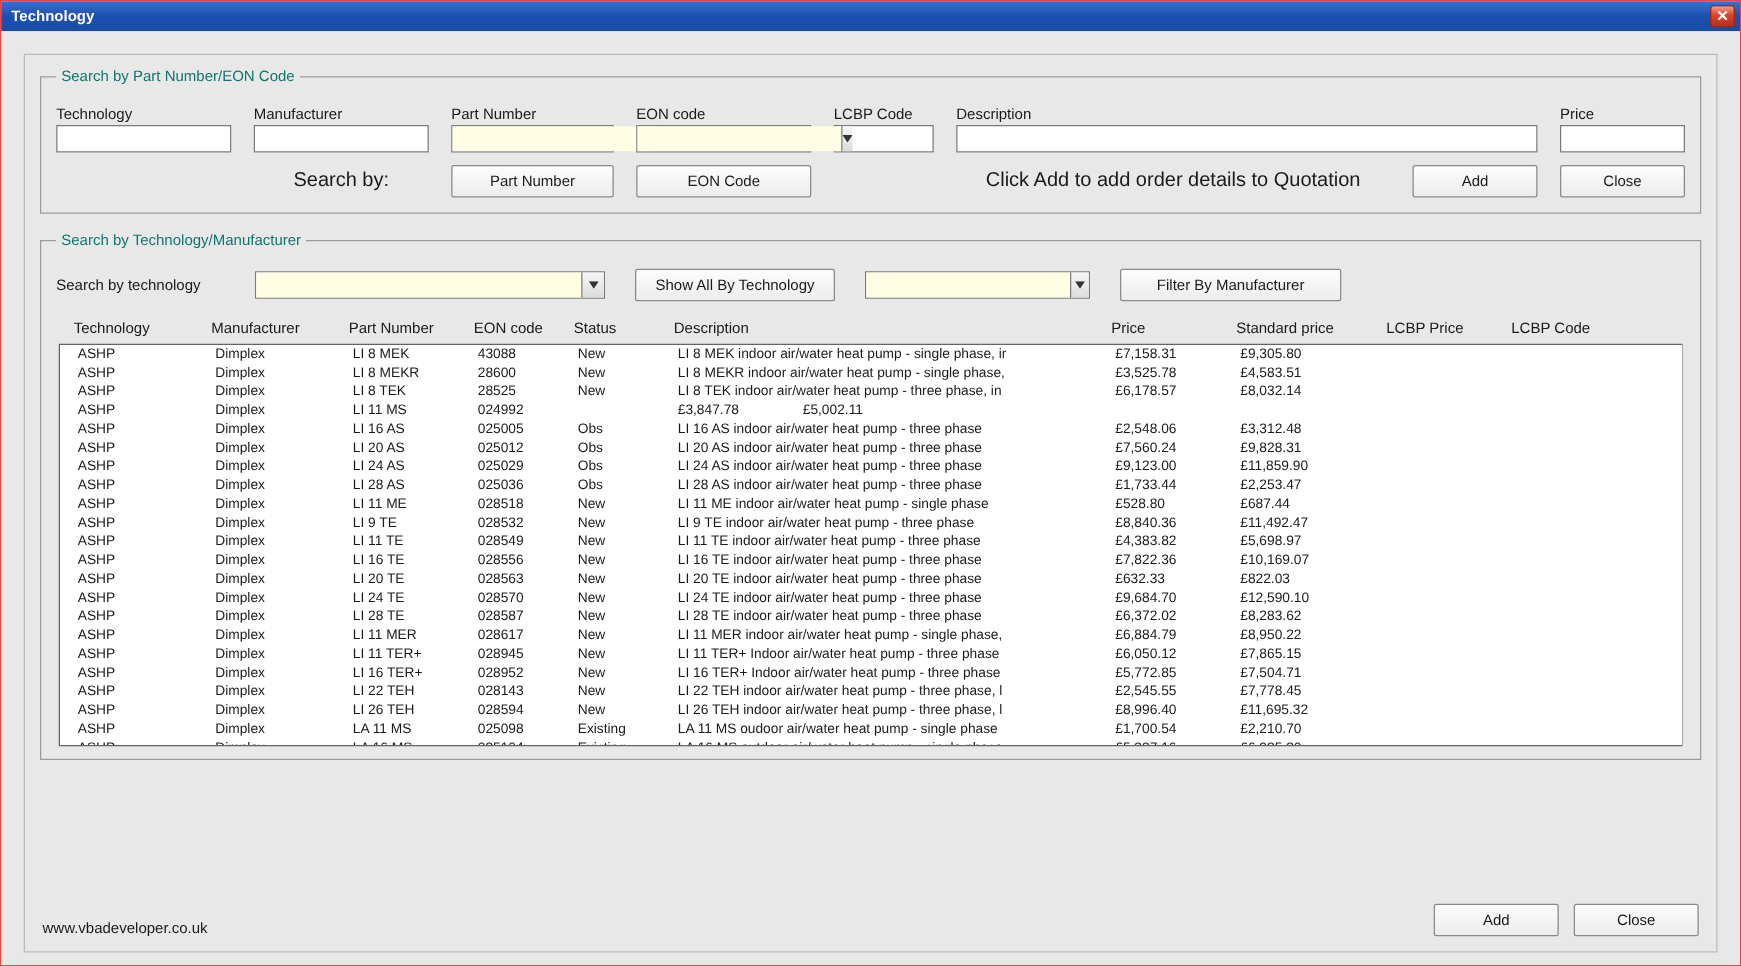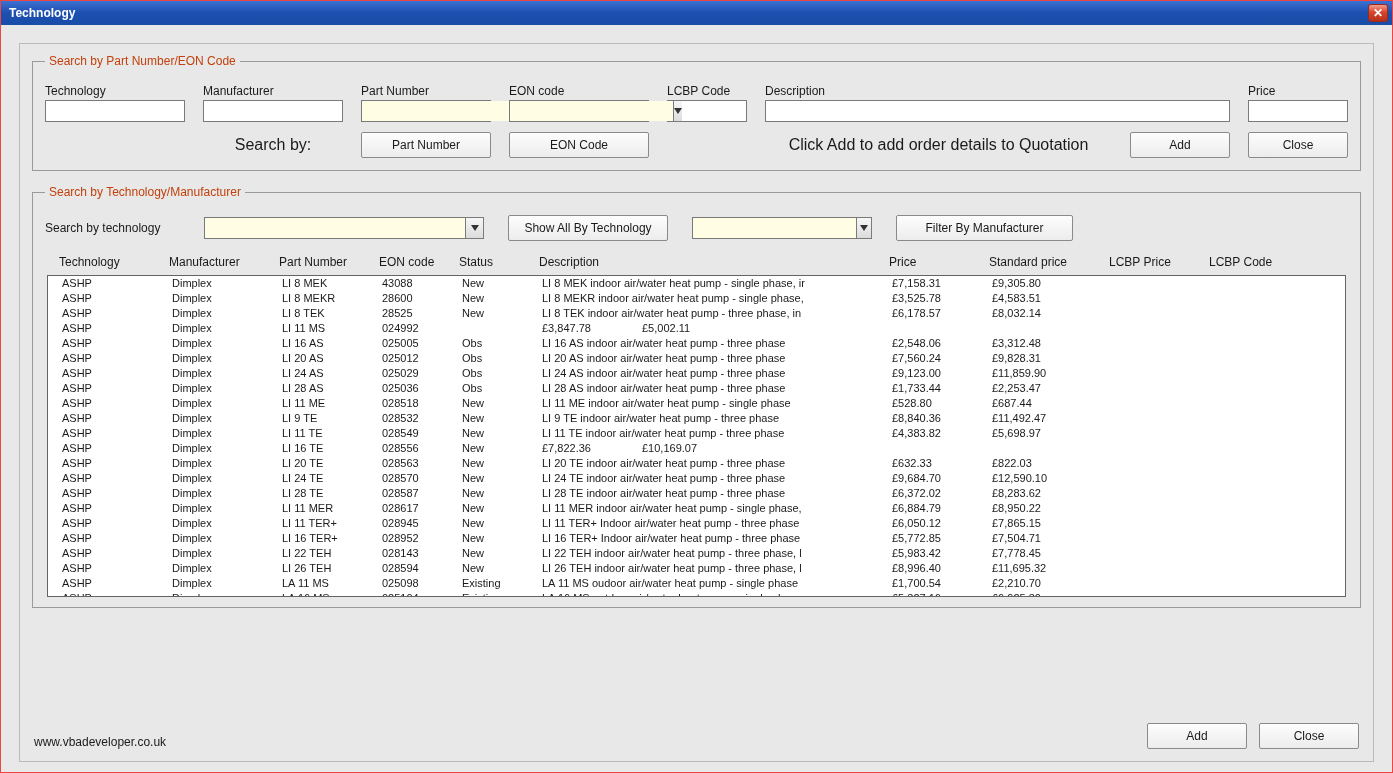--- a/index.html
+++ b/index.html
@@ -50,21 +50,21 @@
     position:relative;
   }
   fieldset {
     border:1px solid #9a9a9a;
     margin: 0 0 14px 0;
     padding: 16px 12px 12px 12px;
     background:#e8e8e8;
   }
   legend {
     padding: 0 4px;
-    color:#c2410c;
+    color:#0f766e;
     font-size:12px;
   }
   .row1 {
     display:flex; gap:18px; align-items:flex-start;
   }
   .col { display:flex; flex-direction:column; gap:2px; }
   label.field { font-size:12px; color:#1a1a1a; }
   input.text, .combo {
     height:22px; border:1px solid #7a7a7a; background:#fff;
     padding: 0 4px; font-size:12px;
@@ -377,20 +377,21 @@
               <div class="c-std">£5,698.97</div>
               <div class="c-lcbpp"></div>
               <div class="c-lcbpc"></div>
             </div>
             <div class="lrow">
               <div class="c-tech">ASHP</div>
               <div class="c-mfr">Dimplex</div>
               <div class="c-part">LI 16 TE</div>
               <div class="c-eon">028556</div>
               <div class="c-stat">New</div>
+              <div class="c-desc">LI 16 TE indoor air/water heat pump - three phase</div>
               <div class="c-price">£7,822.36</div>
               <div class="c-std">£10,169.07</div>
               <div class="c-lcbpp"></div>
               <div class="c-lcbpc"></div>
             </div>
             <div class="lrow">
               <div class="c-tech">ASHP</div>
               <div class="c-mfr">Dimplex</div>
               <div class="c-part">LI 20 TE</div>
               <div class="c-eon">028563</div>
@@ -461,21 +462,21 @@
               <div class="c-lcbpp"></div>
               <div class="c-lcbpc"></div>
             </div>
             <div class="lrow">
               <div class="c-tech">ASHP</div>
               <div class="c-mfr">Dimplex</div>
               <div class="c-part">LI 22 TEH</div>
               <div class="c-eon">028143</div>
               <div class="c-stat">New</div>
               <div class="c-desc">LI 22 TEH indoor air/water heat pump - three phase, l</div>
-              <div class="c-price">£5,983.42</div>
+              <div class="c-price">£2,545.55</div>
               <div class="c-std">£7,778.45</div>
               <div class="c-lcbpp"></div>
               <div class="c-lcbpc"></div>
             </div>
             <div class="lrow">
               <div class="c-tech">ASHP</div>
               <div class="c-mfr">Dimplex</div>
               <div class="c-part">LI 26 TEH</div>
               <div class="c-eon">028594</div>
               <div class="c-stat">New</div>

